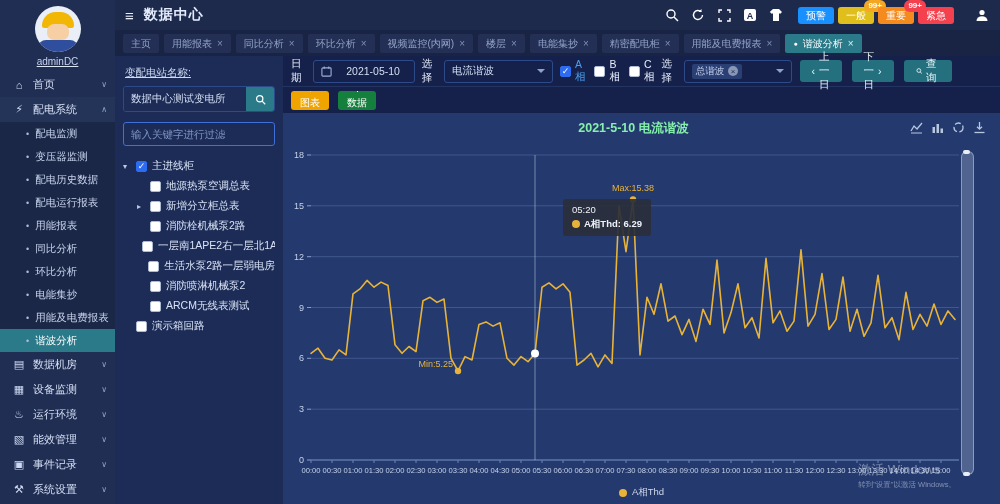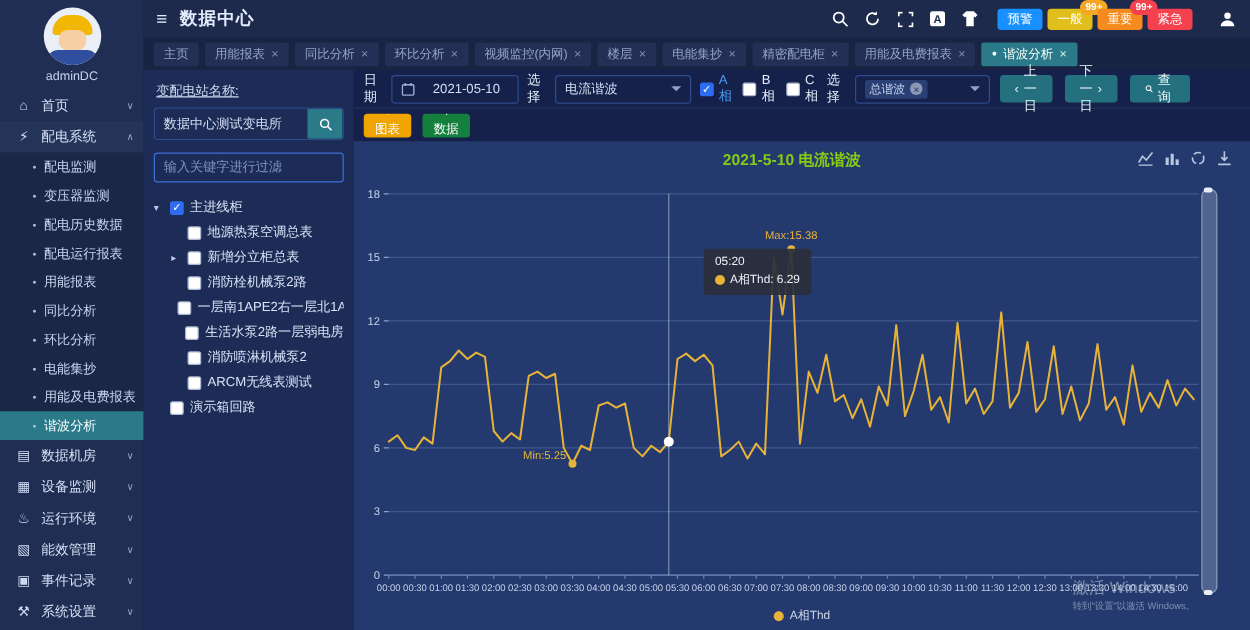--- a/index.html
+++ b/index.html
@@ -1,20 +1,20 @@
 <!DOCTYPE html>
 <html><head>
 <meta charset="utf-8">
 <style>
   html,body{margin:0;padding:0;width:1000px;height:504px;overflow:hidden;
     background:#131e40;font-family:"Liberation Sans","DejaVu Sans",sans-serif;color:#dde5f5;}
   #app{display:flex;width:1000px;height:504px;}
   
   .sidebar{width:115px;min-width:115px;background:#202e54;display:flex;flex-direction:column;font-size:11px;}
-  .avatar-wrap{height:72px;display:flex;flex-direction:column;align-items:center;justify-content:center;gap:4px;}
+  .avatar-wrap{height:72px;display:flex;flex-direction:column;align-items:center;justify-content:center;gap:4px;text-decoration:underline;}
   .av{width:46px;height:46px;border-radius:50%;background:#e9eef7;overflow:hidden;position:relative;}
   .av .helmet{position:absolute;left:7px;top:6px;width:32px;height:16px;background:#f2b705;border-radius:16px 16px 3px 3px;}
   .av .face{position:absolute;left:12px;top:18px;width:22px;height:16px;background:#f6cfa4;border-radius:7px;}
   .av .body{position:absolute;left:3px;top:34px;width:40px;height:14px;background:#2f4f9e;border-radius:8px 8px 0 0;}
   .username{font-size:10px;color:#c7d2ec;}
   .menu{flex:1;overflow:hidden;}
   .m-item{height:25px;display:flex;align-items:center;padding:0 8px 0 12px;gap:7px;cursor:pointer;color:#d6dff4;}
   .m-item .mi{width:14px;text-align:center;font-size:11px;color:#cdd9f2;}
   .m-item .ml{flex:1;white-space:nowrap;overflow:hidden;}
   .m-item .chv{font-size:8px;color:#8fa2c9;}
@@ -69,26 +69,26 @@
   .phase .plabel{color:#e6edfb;}
   .phase.checked .plabel{color:#4a9df0;}
   .tb-right{margin-left:auto;display:flex;gap:10px;margin-right:38px;}
   .teal-btn{height:22px;display:flex;align-items:center;gap:4px;background:#24707f;color:#eaf6f8;font-size:10.5px;border-radius:3px;padding:0 12px;cursor:pointer;}
   .viewrow{height:26px;display:flex;align-items:center;gap:9px;padding:0 8px;}
   .view-btn{height:19px;display:flex;align-items:center;gap:4px;font-size:10px;color:#fff;border-radius:3px;padding:0 9px;cursor:pointer;flex-direction:column;}
   .view-btn.chart{background:#f0a400;}
   .view-btn.data{background:#15803d;}
   
   .chart-panel{flex:1;background:#243a6e;position:relative;overflow:hidden;}
-  .chart-title{position:absolute;top:7px;left:0;right:16px;text-align:center;font-size:12.5px;font-weight:bold;color:#84cc16;}
+  .chart-title{position:absolute;top:7px;left:0;right:16px;text-align:center;font-size:12.5px;font-weight:bold;color:#86efac;}
   .toolbox{position:absolute;top:7px;right:14px;display:flex;gap:8px;}
   .toolbox .tbi{cursor:pointer;}
   #chart-svg{position:absolute;inset:0;}
   .tooltip{position:absolute;left:280px;top:86px;background:rgba(42,47,58,0.92);border-radius:3px;padding:4px 9px;font-size:9.5px;color:#eef2fa;line-height:1.5;pointer-events:none;}
-  .tooltip .trow{display:flex;align-items:center;gap:4px;}
+  .tooltip .trow{display:flex;align-items:center;gap:4px;font-weight:bold;}
   .ldot{width:8px;height:8px;border-radius:50%;background:#e8b339;display:inline-block;}
   .legend{position:absolute;bottom:5px;left:0;right:0;display:flex;justify-content:center;align-items:center;gap:5px;font-size:9.5px;color:#cfd8ea;}
   .datazoom{position:absolute;right:26px;top:38px;width:11px;height:322px;background:rgba(135,152,184,0.45);border:1px solid rgba(190,200,220,0.55);border-radius:6px;cursor:pointer;}
   .dz-handle{position:absolute;left:1px;width:7px;height:4px;background:#e8edf6;border-radius:2px;}
   .watermark{position:absolute;right:44px;bottom:14px;color:rgba(215,224,240,0.5);pointer-events:none;}
   .watermark .w1{font-size:13px;}
   .watermark .w2{font-size:7.5px;margin-top:1px;}
 </style>
 </head>
 <body>

